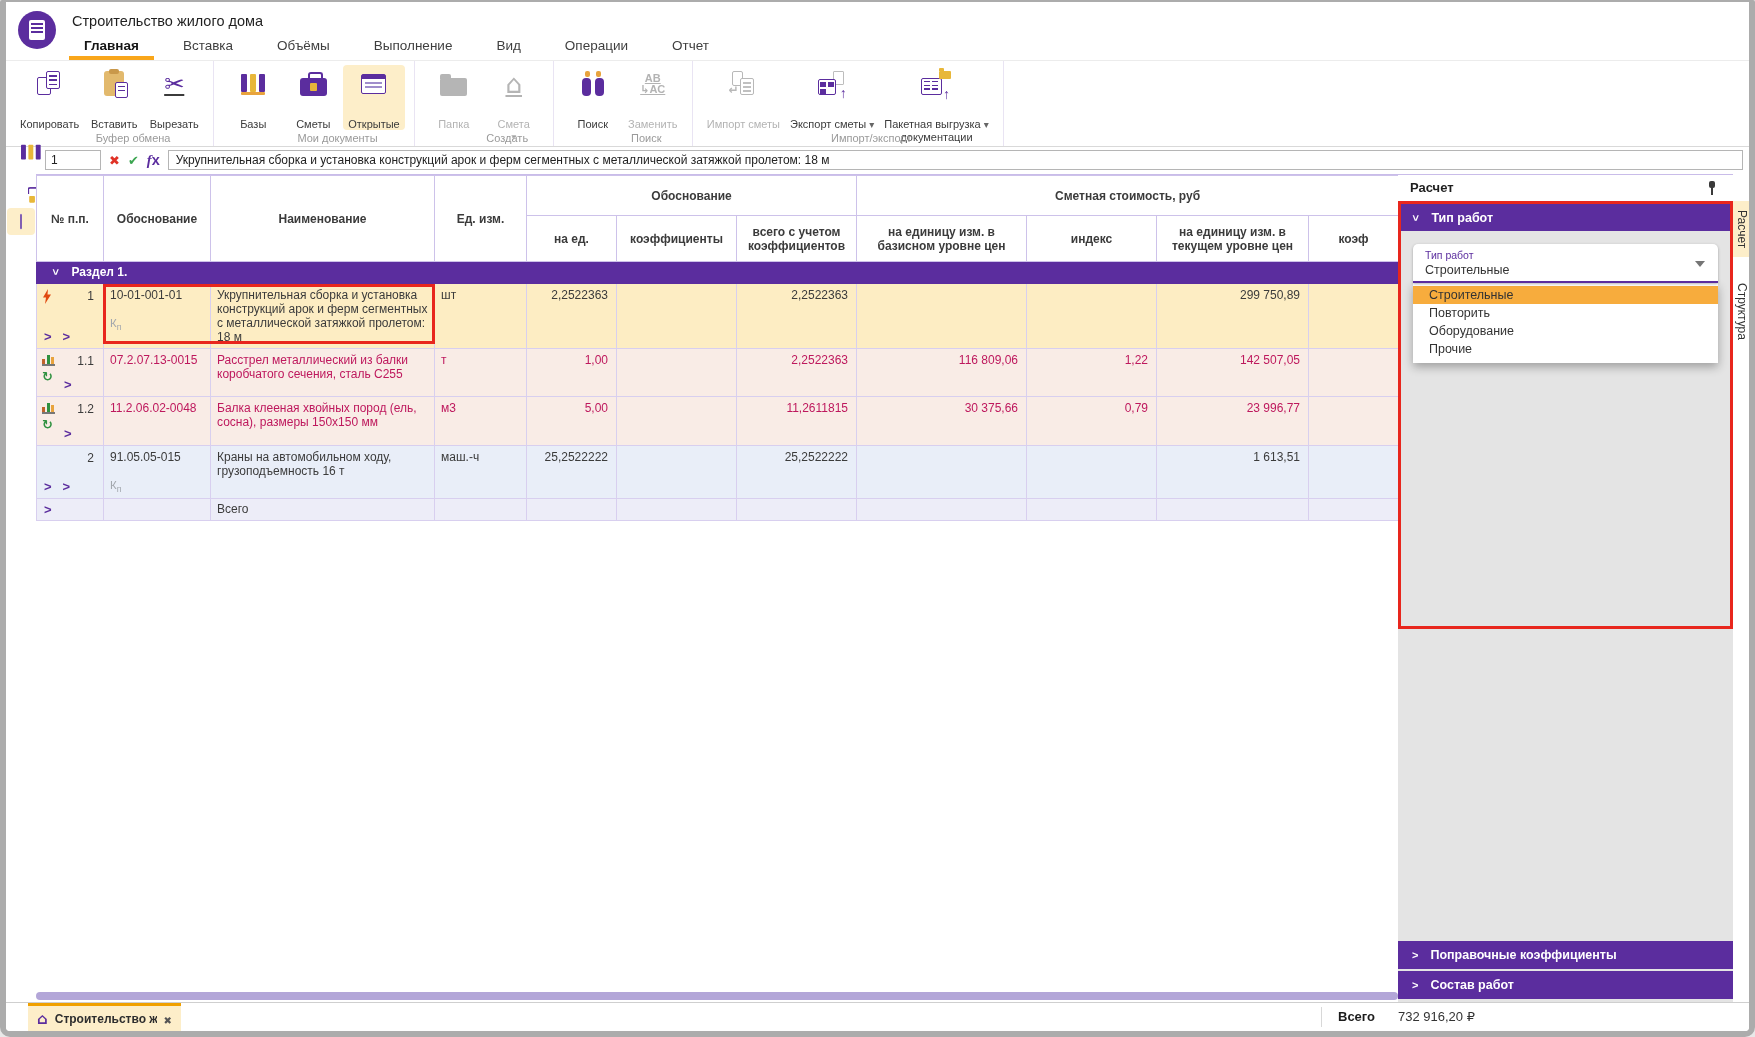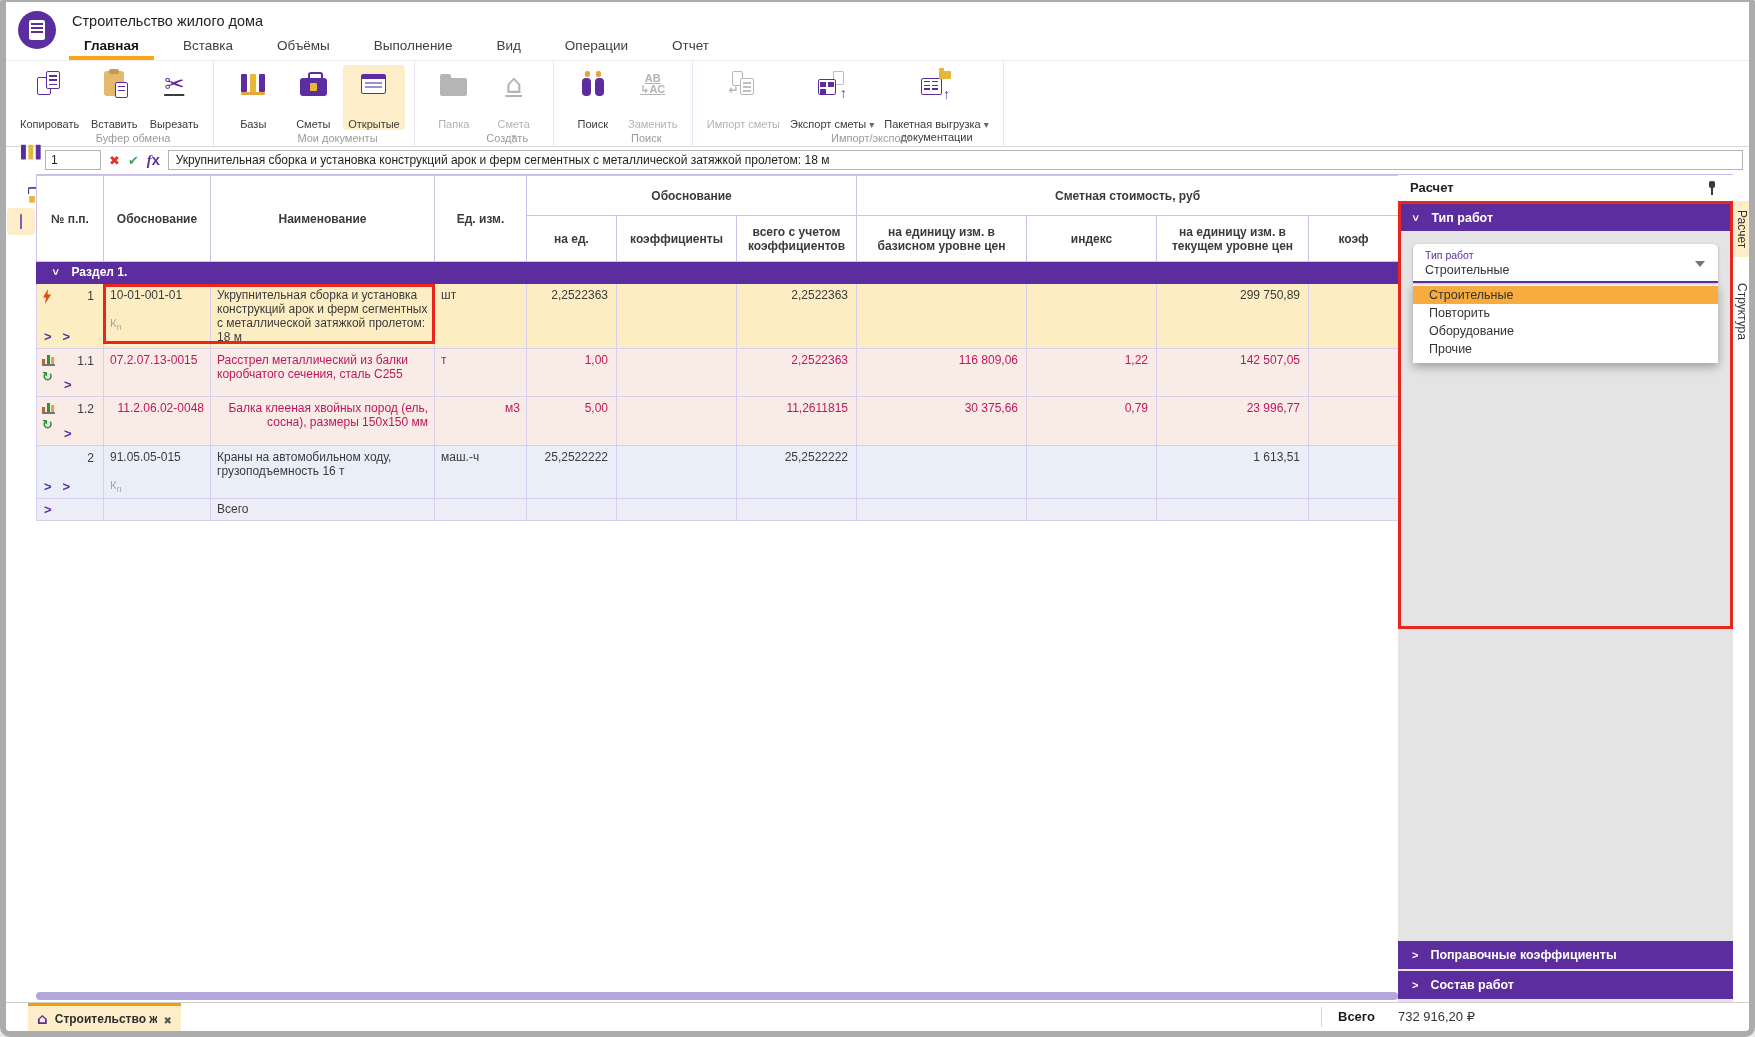--- a/index.html
+++ b/index.html
@@ -123,21 +123,21 @@
   .table-wrap { position:absolute; left:30px; top:172px; width:1362px; height:814px; background:#fff; border-top:1px solid #c9bce9; overflow:hidden; }
   table.grid { border-collapse:collapse; table-layout:fixed; width:1362px; }
   .grid th { border:1px solid #cdc2ea; font-size:12px; font-weight:bold; color:#3b3b3b; text-align:center; vertical-align:middle; background:#fff; padding:2px 4px; }
   .grid td { border:1px solid #d8cfef; font-size:12px; vertical-align:top; padding:4px 6px; color:#3b3b3b; }
   .grid tr.hrow1 th { height:40px; } .grid tr.hrow2 th { height:46px; }
   .r-sec td { background:#5b2d9e; color:#fff; font-weight:bold; height:22px; padding:3px 6px 3px 16px; border-color:#5b2d9e; }
   .sec-chev { display:inline-block; transform:rotate(90deg); font-weight:bold; margin-right:12px; font-size:11px; }
   .sec-chev::before { content:">"; }
   tr.r1 td { background:#fdedc3; height:58px; }
   tr.r11 td { background:#f9ece6; height:48px; }
-  tr.r12 td { background:#f9ece6; height:49px;text-align:right; }
+  tr.r12 td { background:#f9ece6; height:49px; }
   tr.r2 td { background:#e9eef8; height:48px; }
   tr.r-foot td { background:#ededf8; height:22px; padding:3px 6px; }
   td.green, td.green span { color:#be185d; }
   .val { text-align:right; white-space:nowrap; padding-right:8px !important; }
   .num-td { position:relative; padding:0 !important; }
   .rn { position:absolute; top:5px; right:9px; font-size:12px; }
   .ri { position:absolute; top:5px; left:5px; display:flex; flex-direction:column; gap:4px; align-items:flex-start; }
   .rc { position:absolute; bottom:4px; left:7px; display:flex; gap:11px; }
   .rc.ind { left:27px; }
   .chev::before { content:">"; color:#5b2d9e; font-weight:bold; font-size:13px; }

